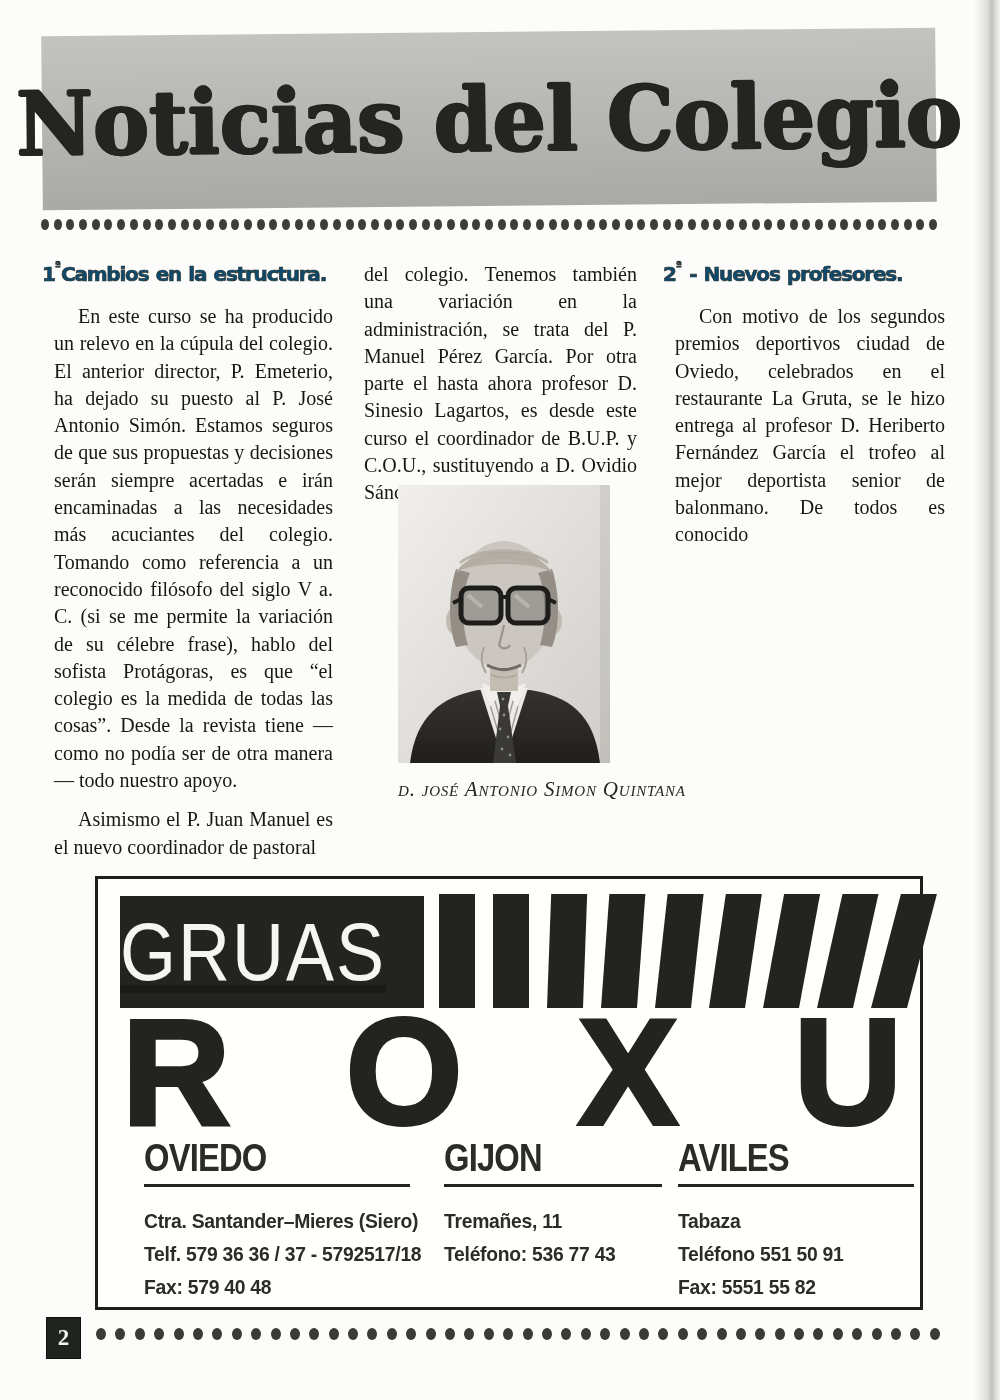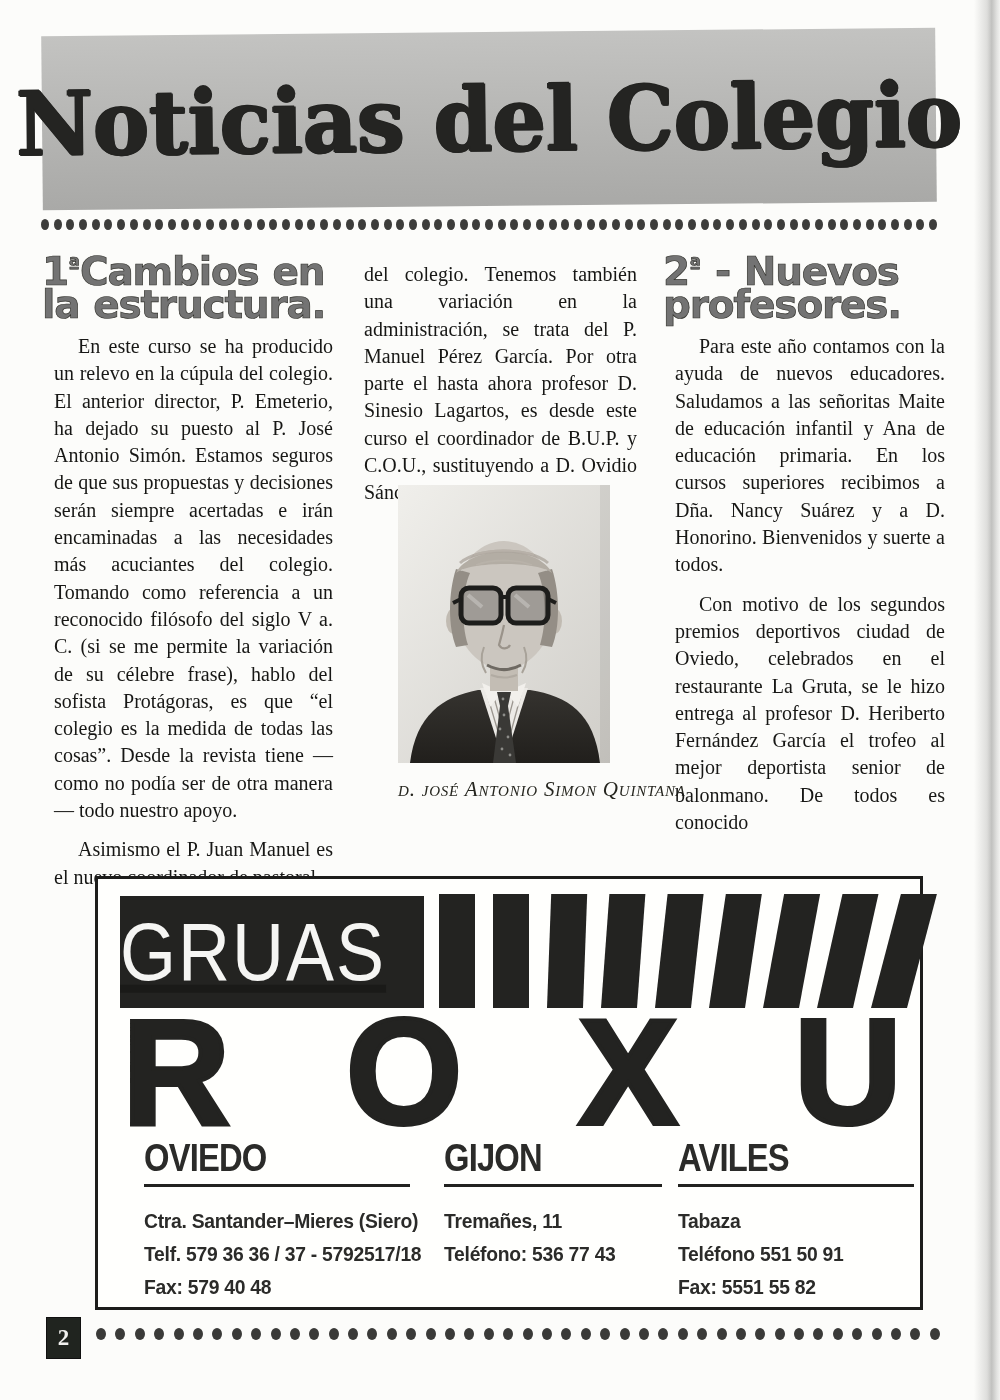--- a/index.html
+++ b/index.html
@@ -27,22 +27,22 @@
   .dots-top{left:41px;top:218px;width:897px;height:13px;}
   .dots-top span{width:8px;height:11px;}
   .dots-bottom{left:96px;top:1327px;width:844px;height:14px;}
   .dots-bottom span{width:10px;height:12px;background:#3a3a38;}
   
   .col{position:absolute;top:249px;font-size:20px;line-height:27.3px;text-align:justify;color:#171715;}
   .col1{left:42px;width:303px;}
   .col2{left:352px;width:297px;}
   .col3{left:663px;width:294px;}
   h2.art{
-    font-family:"DejaVu Sans",sans-serif;font-weight:900;font-size:39px;line-height:33px;
-    color:#737373;letter-spacing:-1.2px;word-spacing:1.5px;margin:0 0 9px 0;text-align:left;
+    font-family:"DejaVu Sans",sans-serif;font-weight:900;font-size:20px;line-height:33px;
+    color:#0c4a6e;letter-spacing:-1.2px;word-spacing:1.5px;margin:0 0 9px 0;text-align:left;
     -webkit-text-stroke:0.7px #34342f;
   }
   h2.art sup{font-size:0.55em;vertical-align:12px;letter-spacing:0;}
   h2.mt{margin-top:22px;}
   .col p{margin:12px;}
   .col p.indent{text-indent:24px;}
   .col p + p{margin-top:3px;}
   
   figure.portrait{position:absolute;left:46px;top:236px;width:212px;margin:0;}
   figure.portrait svg{display:block;width:212px;height:278px;}
@@ -257,21 +257,20 @@
 
         <path d="M89,180 C100,186 112,186 123,180" stroke="#6e6962" stroke-width="3" fill="none"></path>
         <path d="M93,190 C101,193 111,193 119,190" stroke="#b1aba2" stroke-width="2" fill="none"></path>
       </svg>
       <figcaption>d. josé Antonio Simon Quintana</figcaption>
     </figure>
   </section>
 
   <section class="col col3">
     <h2 class="art"><span>2</span><sup>ª</sup><span> - Nuevos profesores.</span></h2>
-    <p class="indent">Para este año contamos con la ayuda de nuevos educadores. Saludamos a las señoritas Maite de educación infantil y Ana de educación primaria. En los cursos superiores recibimos a Dña. Nancy Suárez y a D. Honorino. Bienvenidos y suerte a todos.</p>
     <p class="indent">Con motivo de los segundos premios deportivos ciudad de Oviedo, celebrados en el restaurante La Gruta, se le hizo entrega al profesor D. Heriberto Fernández García el trofeo al mejor deportista senior de balonmano. De todos es conocido</p>
   </section>
 
   <div class="ad">
     <div class="gruas-box">
       <span>GRUAS</span>
     </div>
     <div class="stripes">
         <i style="transform: skewX(0deg);"></i>
         <i style="transform: skewX(0deg);"></i>

